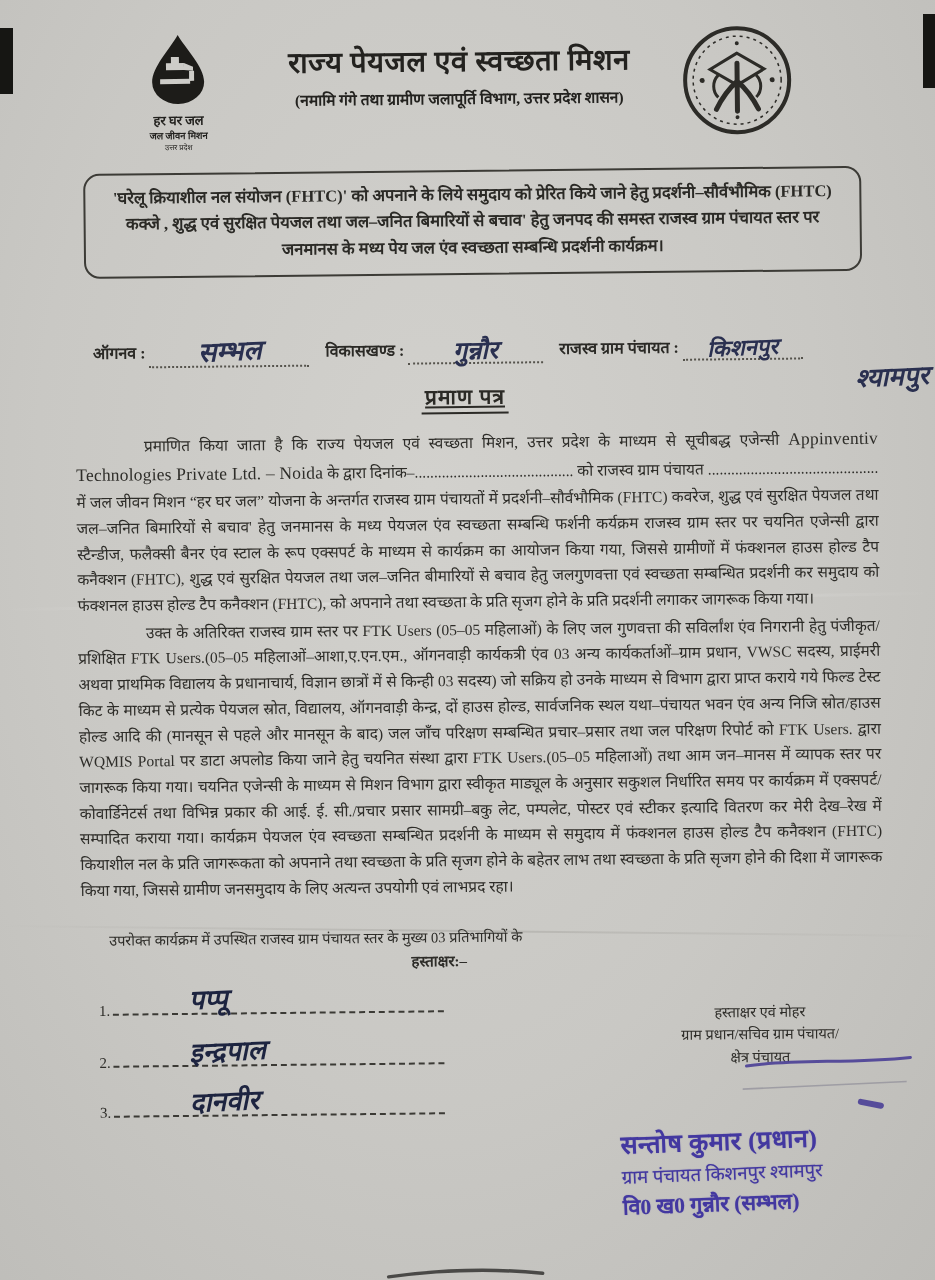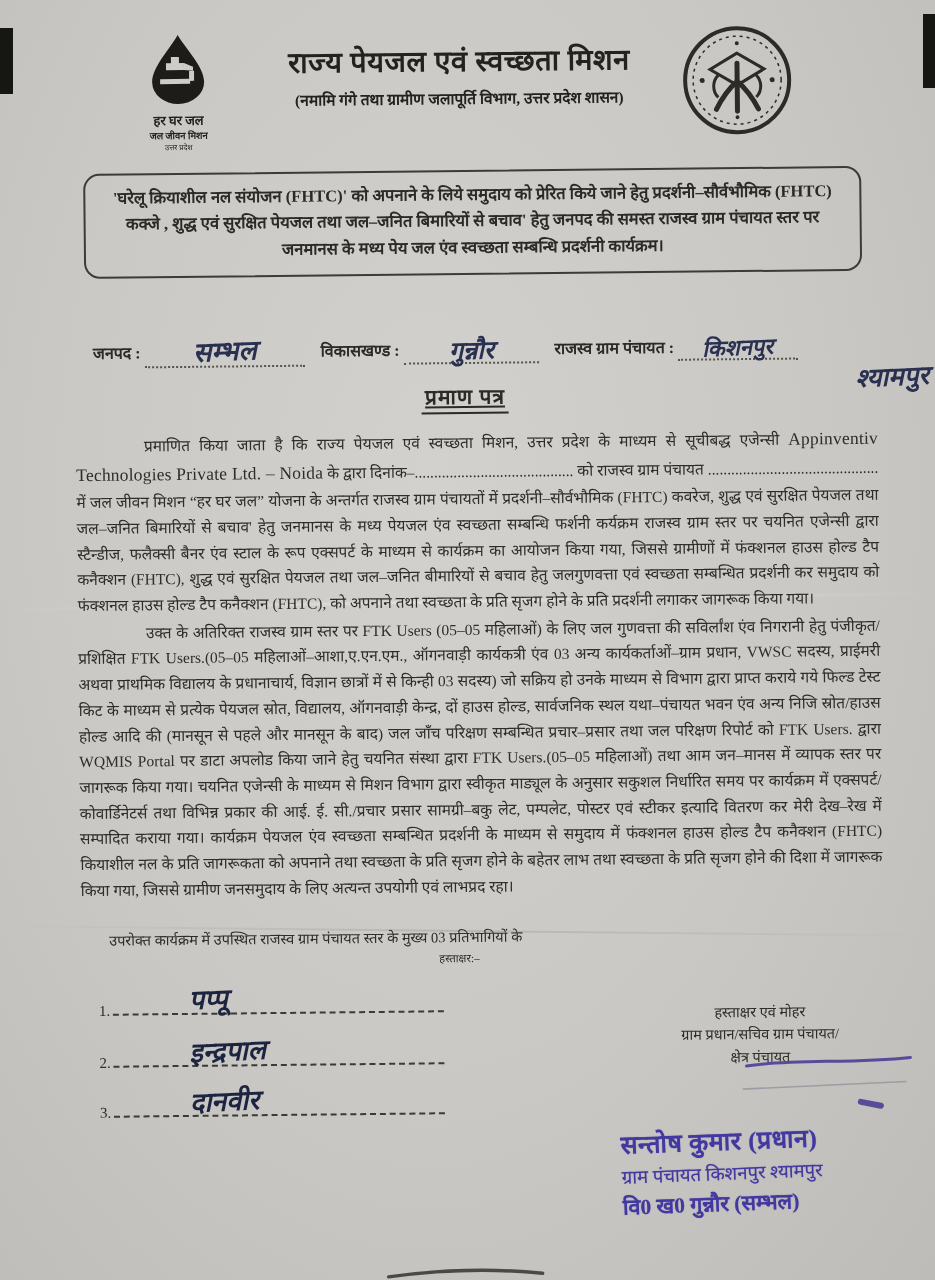--- a/index.html
+++ b/index.html
@@ -68,21 +68,21 @@
   
   .body-text{
     position:absolute;left:78px;top:428px;width:802px;
     font-size:15.5px;line-height:1.66;color:#2e2d29;
     text-align:justify;
   }
   .body-text p{margin:0 0 2px 0;text-indent:68px;}
   .agency-latin{font-family:"Liberation Serif", serif;font-size:17.5px;letter-spacing:.2px;}
 
   .closing-line{position:absolute;left:106px;top:926px;width:640px;font-size:14.5px;color:#2e2d29;}
-  .sig-caption{position:absolute;left:436px;top:950px;font-size:11px;font-weight:normal;color:#2e2d29;}
+  .sig-caption{position:absolute;left:408px;top:950px;font-size:15px;font-weight:bold;color:#2e2d29;}
 
   
   .sig-row{position:absolute;left:95px;width:345px;height:40px;}
   .sig-1{top:978px;}
   .sig-2{top:1030px;}
   .sig-3{top:1080px;}
   .sig-num{position:absolute;left:0;bottom:2px;font-size:15px;color:#2e2d29;}
   .sig-line{position:absolute;left:14px;right:0;bottom:6px;border-bottom:2.5px dashed #3b3a35;}
   .sig-name{position:absolute;left:90px;bottom:4px;font-size:27px;font-style:italic;font-weight:bold;color:#1d2440;transform:rotate(-2deg);white-space:nowrap;}
 
@@ -144,21 +144,21 @@
         <circle cx="22" cy="57" r="2.5" fill="#2c2b27"></circle>
           <circle cx="92" cy="57" r="2.5" fill="#2c2b27"></circle>
         <circle cx="57" cy="20" r="2" fill="#2c2b27"></circle>
           <circle cx="57" cy="94" r="2" fill="#2c2b27"></circle>
       </svg>
     </div>
 
     <div class="notice-box">'घरेलू क्रियाशील नल संयोजन (FHTC)' को अपनाने के लिये समुदाय को प्रेरित किये जाने हेतु प्रदर्शनी–सौर्वभौमिक (FHTC) कक्जे , शुद्ध एवं सुरक्षित पेयजल तथा जल–जनित बिमारियों से बचाव' हेतु जनपद की समस्त राजस्व ग्राम पंचायत स्तर पर जनमानस के मध्य पेय जल एंव स्वच्छता सम्बन्धि प्रदर्शनी कार्यक्रम।</div>
 
     <div class="fields">
-      <span class="field-label">जनपद :</span>
+      <span class="field-label">ऑगनव :</span>
       <span class="fv fv-janpad"><span class="hand hw-janpad">सम्भल</span></span>
       &nbsp;&nbsp;
       <span class="field-label">विकासखण्ड :</span>
       <span class="fv fv-block"><span class="hand hw-block">गुन्नौर</span></span>
       &nbsp;&nbsp;
       <span class="field-label">राजस्व ग्राम पंचायत :</span>
       <span class="fv fv-gp"><span class="hand hw-gp">किशनपुर</span></span>
       <span class="hand hw-gp2">श्यामपुर</span>
     </div>
 

